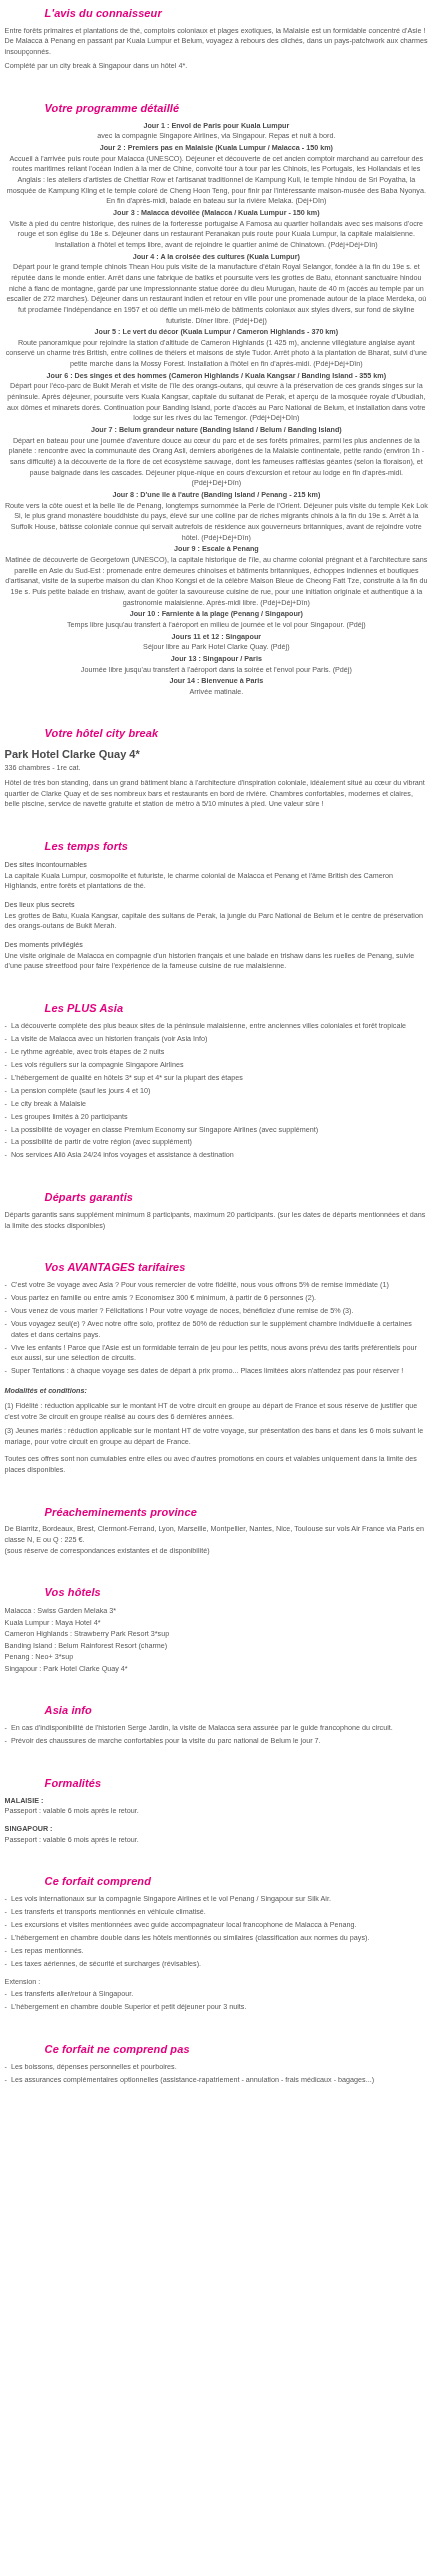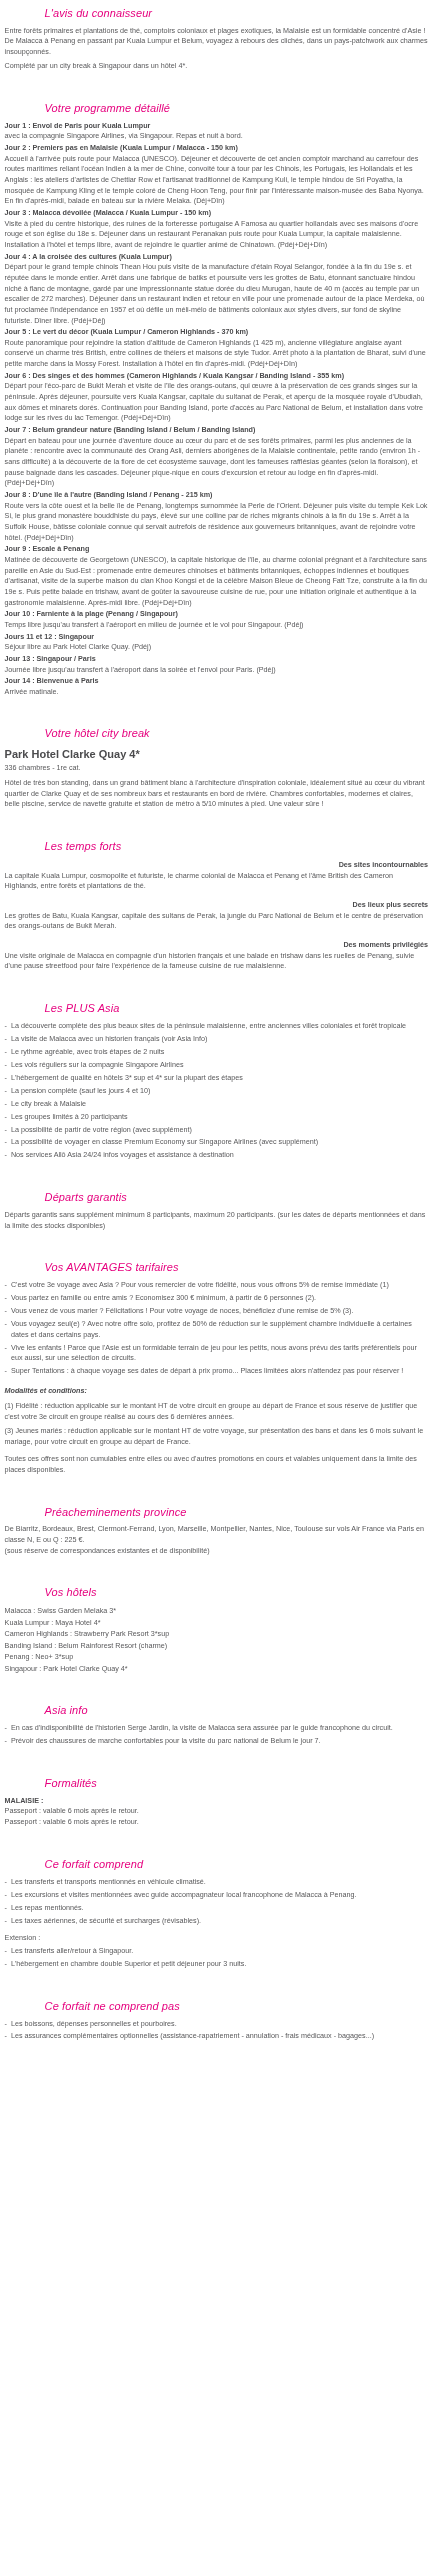--- a/index.html
+++ b/index.html
@@ -10,45 +10,44 @@
     font-family: "Liberation Sans", sans-serif;
     color: #58585a;
     padding: 4.6px 6.9px 34px 4.6px;
   }
   section { margin-top: 30px; }
   section:first-of-type { margin-top: 2.3px; }
   .h {
     color: #e6007e;
     font-size: 11px;
     font-style: italic;
-    font-weight: normal;
+    font-weight: bold;
     margin-bottom: 6.9px;
     letter-spacing: 0.1px;
     padding-left: 40px;
   }
   .body, .bullets li {
     font-size: 7.2px;
     line-height: 1.48;
     color: #58585a;
   }
   .body + .body { margin-top: 3.4px; }
-  .day { margin-top: 1px; }
+  .day { margin-top: 1px; text-align: center; }
   .day-label {
     font-size: 7.2px;
     line-height: 1.48;
     font-weight: bold;
     color: #4b4b4d;
   }
   .sub-head {
     font-size: 7.2px;
     line-height: 1.48;
-    font-weight: bold;
+    font-weight: normal;
     color: #4b4b4d;
     margin-top: 8px;
-    text-align: right;
   }
   .hotel-name {
     font-size: 11px;
     font-weight: bold;
     color: #4b4b4d;
     line-height: 1.5;
   }
   .hotel-sub { margin-bottom: 4.6px; }
   ul.bullets { list-style: none; }
   ul.bullets li { position: relative; padding-left: 6.3px; margin-top: 2.3px; }
@@ -190,23 +189,23 @@
       <li>Les vols réguliers sur la compagnie Singapore Airlines</li>
 
       <li>L'hébergement de qualité en hôtels 3* sup et 4* sur la plupart des étapes</li>
 
       <li>La pension complète (sauf les jours 4 et 10)</li>
 
       <li>Le city break à Malaisie</li>
 
       <li>Les groupes limités à 20 participants</li>
 
+      <li>La possibilité de voyager en classe Premium Economy sur Singapore Airlines (avec supplément)</li>
+
       <li>La possibilité de partir de votre région (avec supplément)</li>
-
-      <li>La possibilité de voyager en classe Premium Economy sur Singapore Airlines (avec supplément)</li>
 
       <li>Nos services Allô Asia 24/24 infos voyages et assistance à destination</li>
     </ul>
 </section>
 
 <section>
   <h2 class="h">Départs garantis</h2>
   <p class="body">Départs garantis sans supplément minimum 8 participants, maximum 20 participants. (sur les dates de départs mentionnées et dans la limite des stocks disponibles)</p>
 </section>
 
@@ -274,34 +273,37 @@
 <section>
   <h2 class="h">Formalités</h2>
   <div>
 
       <div>
         <p class="country">MALAISIE :</p>
         <p class="body">Passeport : valable 6 mois après le retour.</p>
       </div>
 
       <div>
+        <p class="country">SINGAPOUR :</p>
         <p class="body">Passeport : valable 6 mois après le retour.</p>
       </div>
     </div>
 </section>
 
 <section>
   <h2 class="h">Ce forfait comprend</h2>
   <ul class="bullets">
 
+      <li>Les vols internationaux sur la compagnie Singapore Airlines et le vol Penang / Singapour sur Silk Air.</li>
 
       <li>Les transferts et transports mentionnés en véhicule climatisé.</li>
 
       <li>Les excursions et visites mentionnées avec guide accompagnateur local francophone de Malacca à Penang.</li>
 
+      <li>L'hébergement en chambre double dans les hôtels mentionnés ou similaires (classification aux normes du pays).</li>
 
       <li>Les repas mentionnés.</li>
 
       <li>Les taxes aériennes, de sécurité et surcharges (révisables).</li>
     </ul>
   <p class="extension-label">Extension :</p>
   <ul class="bullets">
 
       <li>Les transferts aller/retour à Singapour.</li>
 

